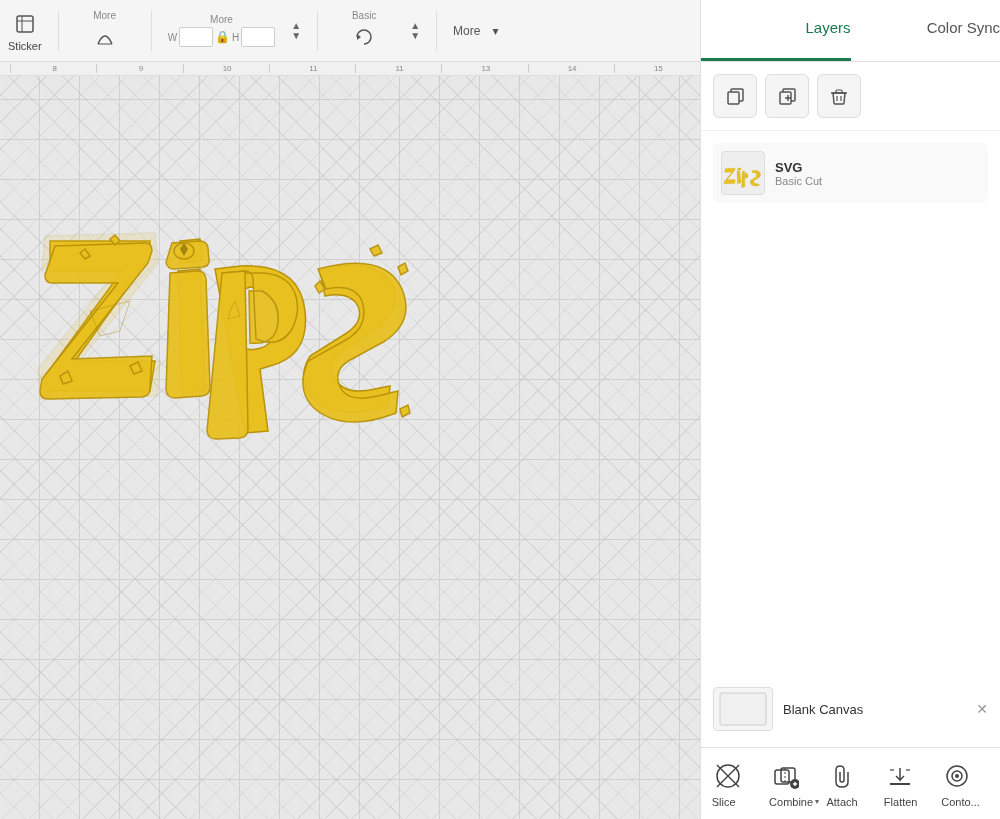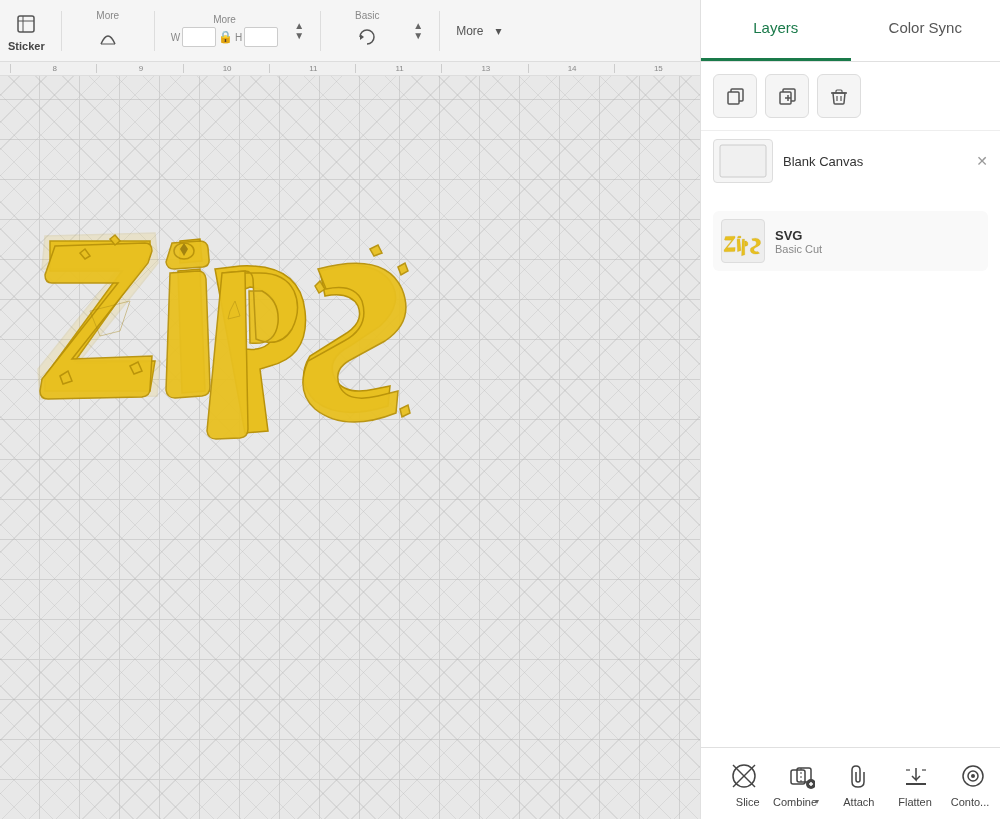--- a/index.html
+++ b/index.html
@@ -151,21 +151,21 @@
       display: flex;
       height: 62px;
       border-bottom: 1px solid #e0e0e0;
       align-items: flex-end;
     }
     .panel-tab {
       flex: 1;
       height: 100%;
       display: flex;
       align-items: center;
-      justify-content: center;
+      justify-content: flex-end;
       font-size: 15px;
       font-weight: 500;
       cursor: pointer;
       color: #555;
       border-bottom: 3px solid transparent;
       padding-bottom: 4px;
     }
     .panel-tab.active {
       color: #1a7a4a;
       border-bottom: 3px solid #1a7a4a;
@@ -258,21 +258,21 @@
       height: 72px;
       border-top: 1px solid #e0e0e0;
       align-items: center;
       justify-content: space-around;
       padding: 4px 6px;
       background: #fff;
     }
     .bottom-btn {
       display: flex;
       flex-direction: column;
-      align-items: flex-end;
+      align-items: flex-start;
       gap: 4px;
       cursor: pointer;
       min-width: 48px;
     }
     .bottom-btn-icon {
       width: 32px; height: 32px;
       display: flex; align-items: center; justify-content: center;
       font-size: 20px;
       color: #444;
     }
@@ -287,21 +287,21 @@
       position: absolute;
       bottom: 2px; right: -2px;
       font-size: 8px;
       color: #666;
     }
 
     
     .sticker-text {
       font-size: 11px;
       color: #444;
-      font-weight: 700;
+      font-weight: 400;
     }
 
     
     .toolbar-section {
       display: flex;
       flex-direction: column;
       align-items: center;
       gap: 2px;
       min-width: 60px;
     }
@@ -512,47 +512,47 @@
       <svg width="22" height="22" viewBox="0 0 22 22">
         <path d="M5 8 L17 8 L16 18 Q16 19 15 19 H7 Q6 19 6 18 Z" fill="none" stroke="#555" stroke-width="1.5"></path>
         <line x1="9" y1="11" x2="9" y2="16" stroke="#555" stroke-width="1.2"></line>
         <line x1="13" y1="11" x2="13" y2="16" stroke="#555" stroke-width="1.2"></line>
         <line x1="3" y1="8" x2="19" y2="8" stroke="#555" stroke-width="1.5"></line>
         <path d="M8 8 V6 Q8 5 9 5 H13 Q14 5 14 6 V8" fill="none" stroke="#555" stroke-width="1.2"></path>
       </svg>
     </button>
   </div>
 
-  <div id="blank-canvas-row">
-    <div class="blank-canvas-thumb">
-      <svg width="50" height="36" viewBox="0 0 50 36">
-        <rect x="2" y="2" width="46" height="32" rx="2" fill="#f0f0f0" stroke="#ccc" stroke-width="1"></rect>
-      </svg>
-    </div>
-    <span class="blank-canvas-label">Blank Canvas</span>
-    <span class="close-x">✕</span>
-  </div>
-
   <div id="layers-list">
     <div class="layer-item">
       <div class="layer-thumbnail">
 
         <svg width="40" height="40" viewBox="0 0 400 200">
           <path d="M25,55 L115,52 Q122,52 122,60 L118,72 L42,168 L122,165 L120,198 Q120,205 112,206 L18,208 Q10,208 10,200 L12,188 L88,92 L22,92 Q15,92 15,84 Z" fill="#e8c020" stroke="#b8920a" stroke-width="2"></path>
           <path d="M140,82 L168,80 L180,196 L145,207 Z" fill="#e8c020" stroke="#b8920a" stroke-width="2"></path>
           <path d="M150,52 L178,50 L179,70 L144,72 Z" fill="#e8c020" stroke="#b8920a" stroke-width="2"></path>
           <path d="M192,82 L215,80 L218,238 L186,248 Z M219,100 L220,152 Q248,155 250,132 Q252,110 232,100 Z" fill="#e8c020" stroke="#b8920a" stroke-width="2"></path>
           <path d="M288,78 Q355,60 372,98 Q385,130 355,150 L322,168 Q302,178 310,196 Q318,212 348,205 L366,222 Q315,242 285,218 Q265,200 278,170 L314,150 Q340,136 332,110 Q324,92 296,98 Z" fill="#e8c020" stroke="#b8920a" stroke-width="2"></path>
         </svg>
       </div>
       <div class="layer-info">
         <div class="layer-name">SVG</div>
         <div class="layer-sub">Basic Cut</div>
       </div>
     </div>
+  </div>
+
+  <div id="blank-canvas-row">
+    <div class="blank-canvas-thumb">
+      <svg width="50" height="36" viewBox="0 0 50 36">
+        <rect x="2" y="2" width="46" height="32" rx="2" fill="#f0f0f0" stroke="#ccc" stroke-width="1"></rect>
+      </svg>
+    </div>
+    <span class="blank-canvas-label">Blank Canvas</span>
+    <span class="close-x">✕</span>
   </div>
 
   <div id="bottom-toolbar">
 
     <div class="bottom-btn">
       <div class="bottom-btn-icon">
         <svg width="28" height="28" viewBox="0 0 28 28">
           <circle cx="14" cy="14" r="11" fill="none" stroke="#444" stroke-width="1.5"></circle>
           <line x1="3" y1="3" x2="25" y2="25" stroke="#444" stroke-width="1.5"></line>
           <line x1="25" y1="3" x2="3" y2="25" stroke="#444" stroke-width="1.5"></line>

